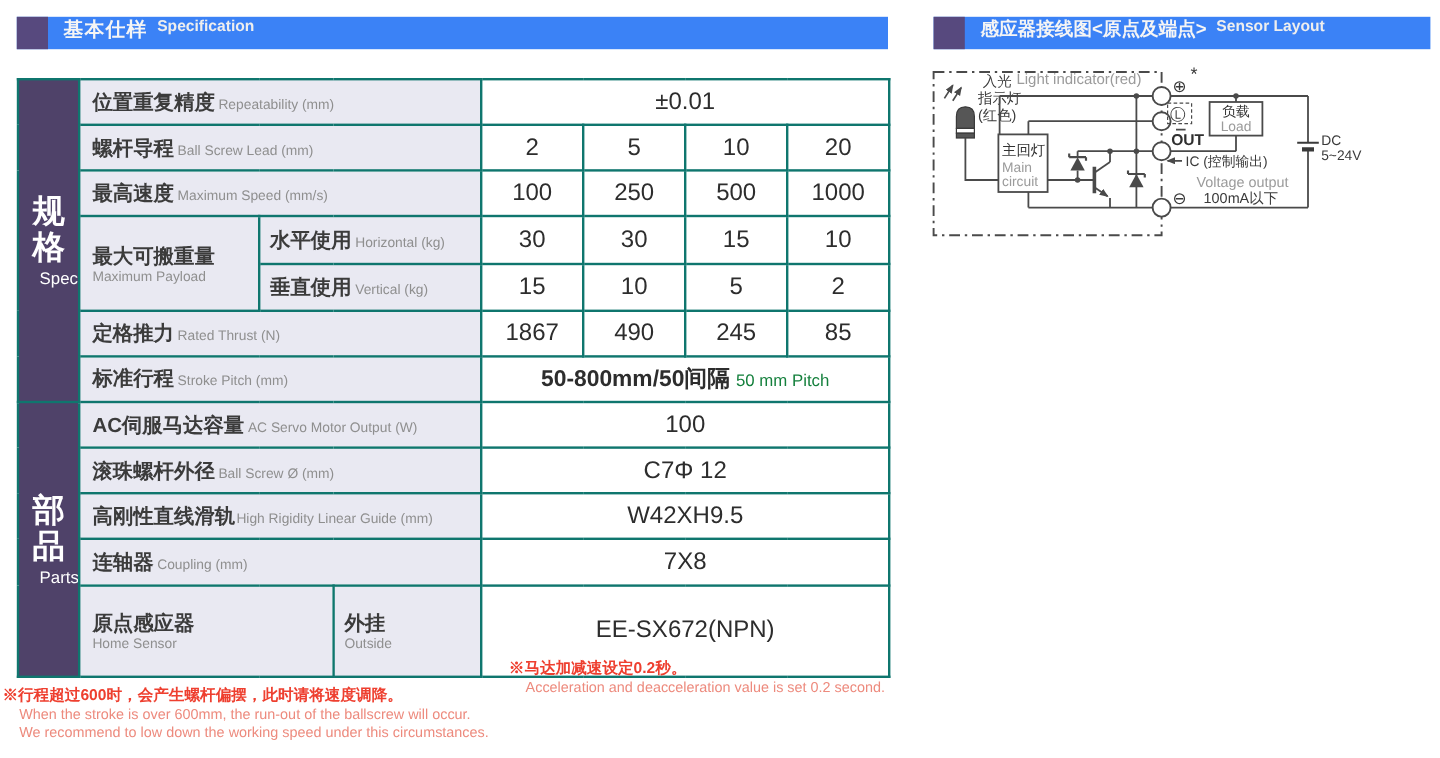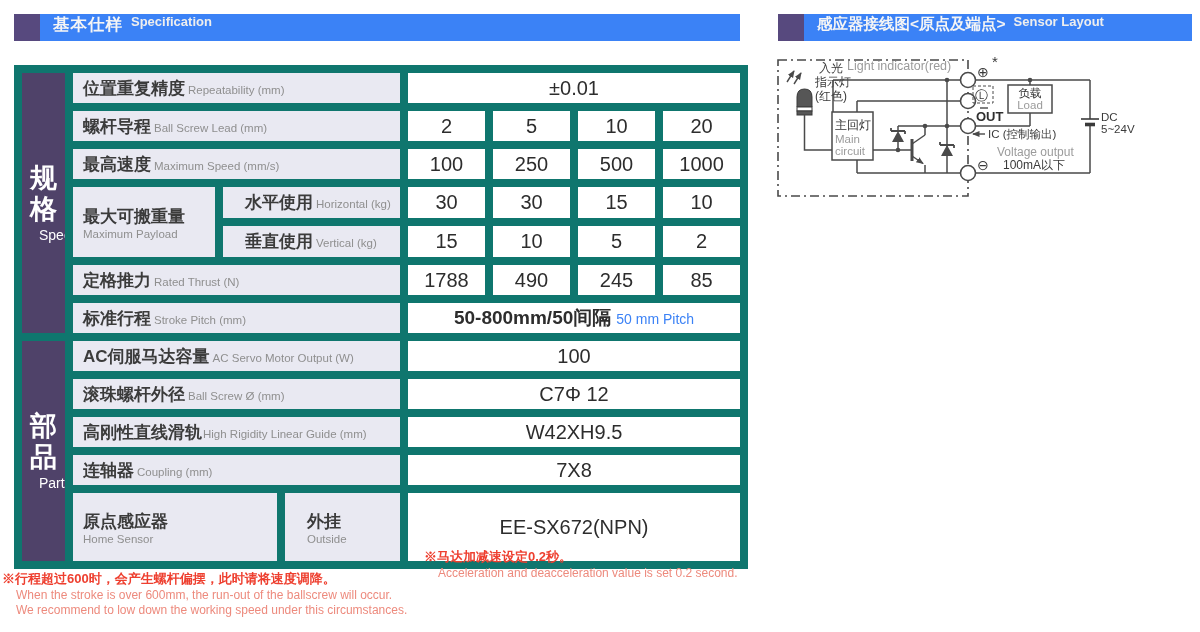--- a/index.html
+++ b/index.html
@@ -13,32 +13,32 @@
   .hdr .t-zh{font-size:16.5px;font-weight:bold;letter-spacing:1px;white-space:nowrap;}
   .hdr .t-en{font-size:13px;font-weight:bold;margin-left:8px;color:#eeeeee;white-space:nowrap;}
   #hdr-left{left:14px;top:14px;width:726px;}
   #hdr-right{left:778px;top:14px;width:414px;}
   #hdr-right .t-zh{font-size:15.5px;letter-spacing:0;}
   
   table.spec{
     position:absolute;left:14px;top:65px;width:726px;height:500px;
     border-collapse:collapse;table-layout:fixed;
   }
-  table.spec td{border:8px solid #0f766e;overflow:hidden;}
+  table.spec td{border:2px solid #0f766e;overflow:hidden;}
   td.sb{background:#4F4269;color:#ffffff;text-align:center;vertical-align:middle;}
   .sb-zh{width:1.05em;margin:0 auto;font-size:27px;font-weight:bold;line-height:1.12;word-break:break-all;}
   .sb-en{font-size:14px;margin-top:3px;padding-left:16px;}
   td.lbl{background:#E9E9F2;text-align:left;vertical-align:middle;padding:2px 4px 2px 10px;}
   td.lbl .zh{font-size:17px;font-weight:bold;color:#3b3b3b;}
   td.lbl .en{font-size:11.5px;color:#8f8f8f;margin-left:3px;}
   td.lbl .zh.stack,td.lbl .en.stack{display:block;margin-left:0;}
-  td.lbl.sub{padding-left:22px;}
+  td.lbl.sub{padding-left:8px;}
   td.val{background:#ffffff;text-align:center;vertical-align:middle;font-size:20px;color:#2d2d2d;}
   td.val .v-big{font-size:19px;font-weight:bold;color:#2d2d2d;}
-  td.val .v-small{font-size:14px;color:#3b82f6;margin-left:5px;}
+  td.val .v-small{font-size:14px;color:#15803d;margin-left:5px;}
   
   .fn{position:absolute;line-height:1.28;}
   #fn1{left:2px;top:571px;}
   #fn2{left:424px;top:549px;}
   .fn .red{font-size:13px;font-weight:bold;color:#EE3F2F;}
   .fn .red-light{font-size:12px;color:#ED8A7D;margin-left:14px;}
   
   #diagram{position:absolute;left:775px;top:50px;}
   #diagram text{font-family:"Liberation Sans", sans-serif;}
 </style>
@@ -122,21 +122,21 @@
     <td class="val">15</td>
     <td class="val">10</td>
     <td class="val">5</td>
     <td class="val">2</td>
   </tr>
 
   <tr style="height:38px">
     <td class="lbl" colspan="3">
       <span class="zh">定格推力</span><span class="en">Rated Thrust (N)</span>
     </td>
-    <td class="val">1788</td>
+    <td class="val">1867</td>
     <td class="val">490</td>
     <td class="val">245</td>
     <td class="val">85</td>
   </tr>
 
   <tr style="height:38px">
     <td class="lbl" colspan="3">
       <span class="zh">标准行程</span><span class="en">Stroke Pitch (mm)</span>
     </td>
     <td class="val" colspan="4">

